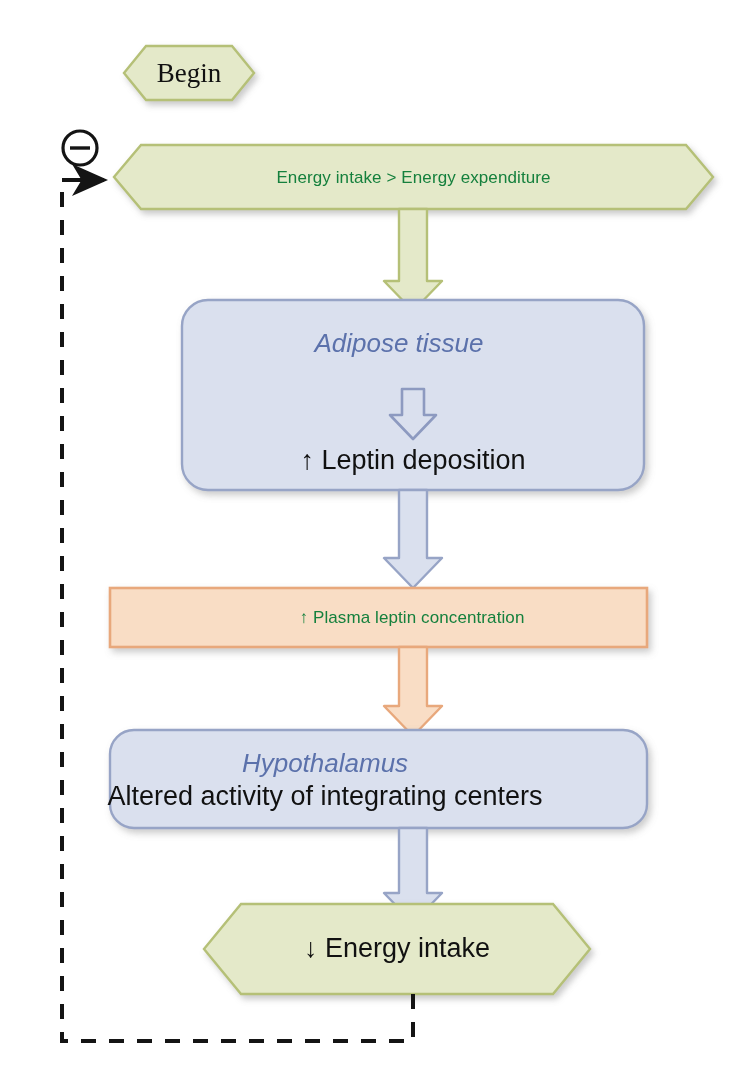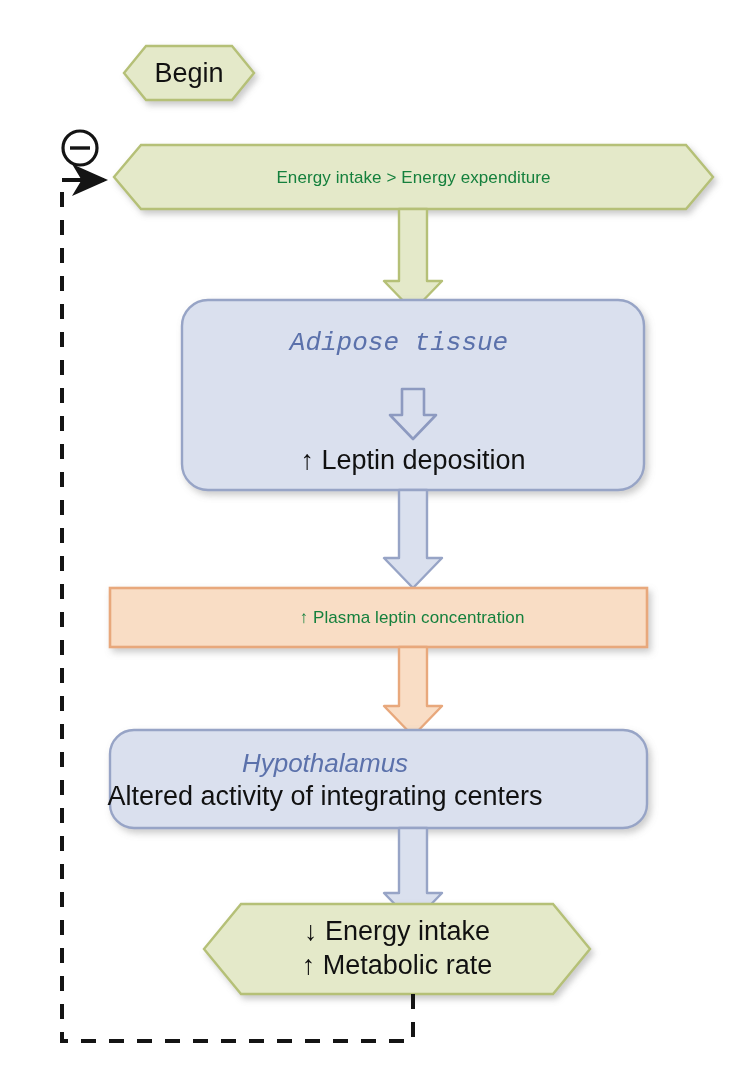--- a/index.html
+++ b/index.html
@@ -85,43 +85,42 @@
       <path d="M413,994 L413,1041 L62,1041 L62,180" fill="none" stroke="#141414" stroke-width="4" stroke-dasharray="15 13" stroke-linecap="butt"></path>
       <path d="M62,180 L104,180" fill="none" stroke="#141414" stroke-width="4" marker-end="url(#blackhead)"></path>
     </g>
 
     <g>
       <circle cx="80" cy="148" r="17" fill="#ffffff" stroke="#141414" stroke-width="3.2"></circle>
       <line x1="70" y1="148" x2="90" y2="148" stroke="#141414" stroke-width="3.4"></line>
     </g>
   </svg>
 
-  <div class="lbl" style="left:124px;top:46px;width:130px;height:54px;">
+  <div class="lbl" style="left:124px;top:46px;width:130px;height:54px;font-family:Liberation Serif, serif;">
     <div class="t-begin">Begin</div>
   </div>
 
   <div class="lbl" style="left:114px;top:145px;width:599px;height:64px;">
     <div class="t-main">Energy intake &gt; Energy expenditure</div>
   </div>
 
-  <div class="lbl" style="left:182px;top:308px;width:434px;height:70px;font-family:Liberation Mono, monospace;">
+  <div class="lbl" style="left:182px;top:308px;width:434px;height:70px;">
     <div class="t-organ">Adipose tissue</div>
   </div>
 
   <div class="lbl" style="left:182px;top:440px;width:462px;height:40px;">
     <div class="t-row">↑ Leptin deposition</div>
   </div>
 
   <div class="lbl" style="left:110px;top:588px;width:604px;height:59px;">
     <div class="t-main">↑ Plasma leptin concentration</div>
   </div>
 
   <div class="lbl" style="left:110px;top:742px;width:430px;height:76px;">
     <div class="t-organ">Hypothalamus</div>
     <div class="t-row">Altered activity of integrating centers</div>
   </div>
 
   <div class="lbl" style="left:204px;top:906px;width:386px;height:84px;">
     <div class="t-row">↓ Energy intake</div>
-    <div class="t-row">↑ Metabolic rate</div>
   </div>
 
 </div>
 
 </body></html>

